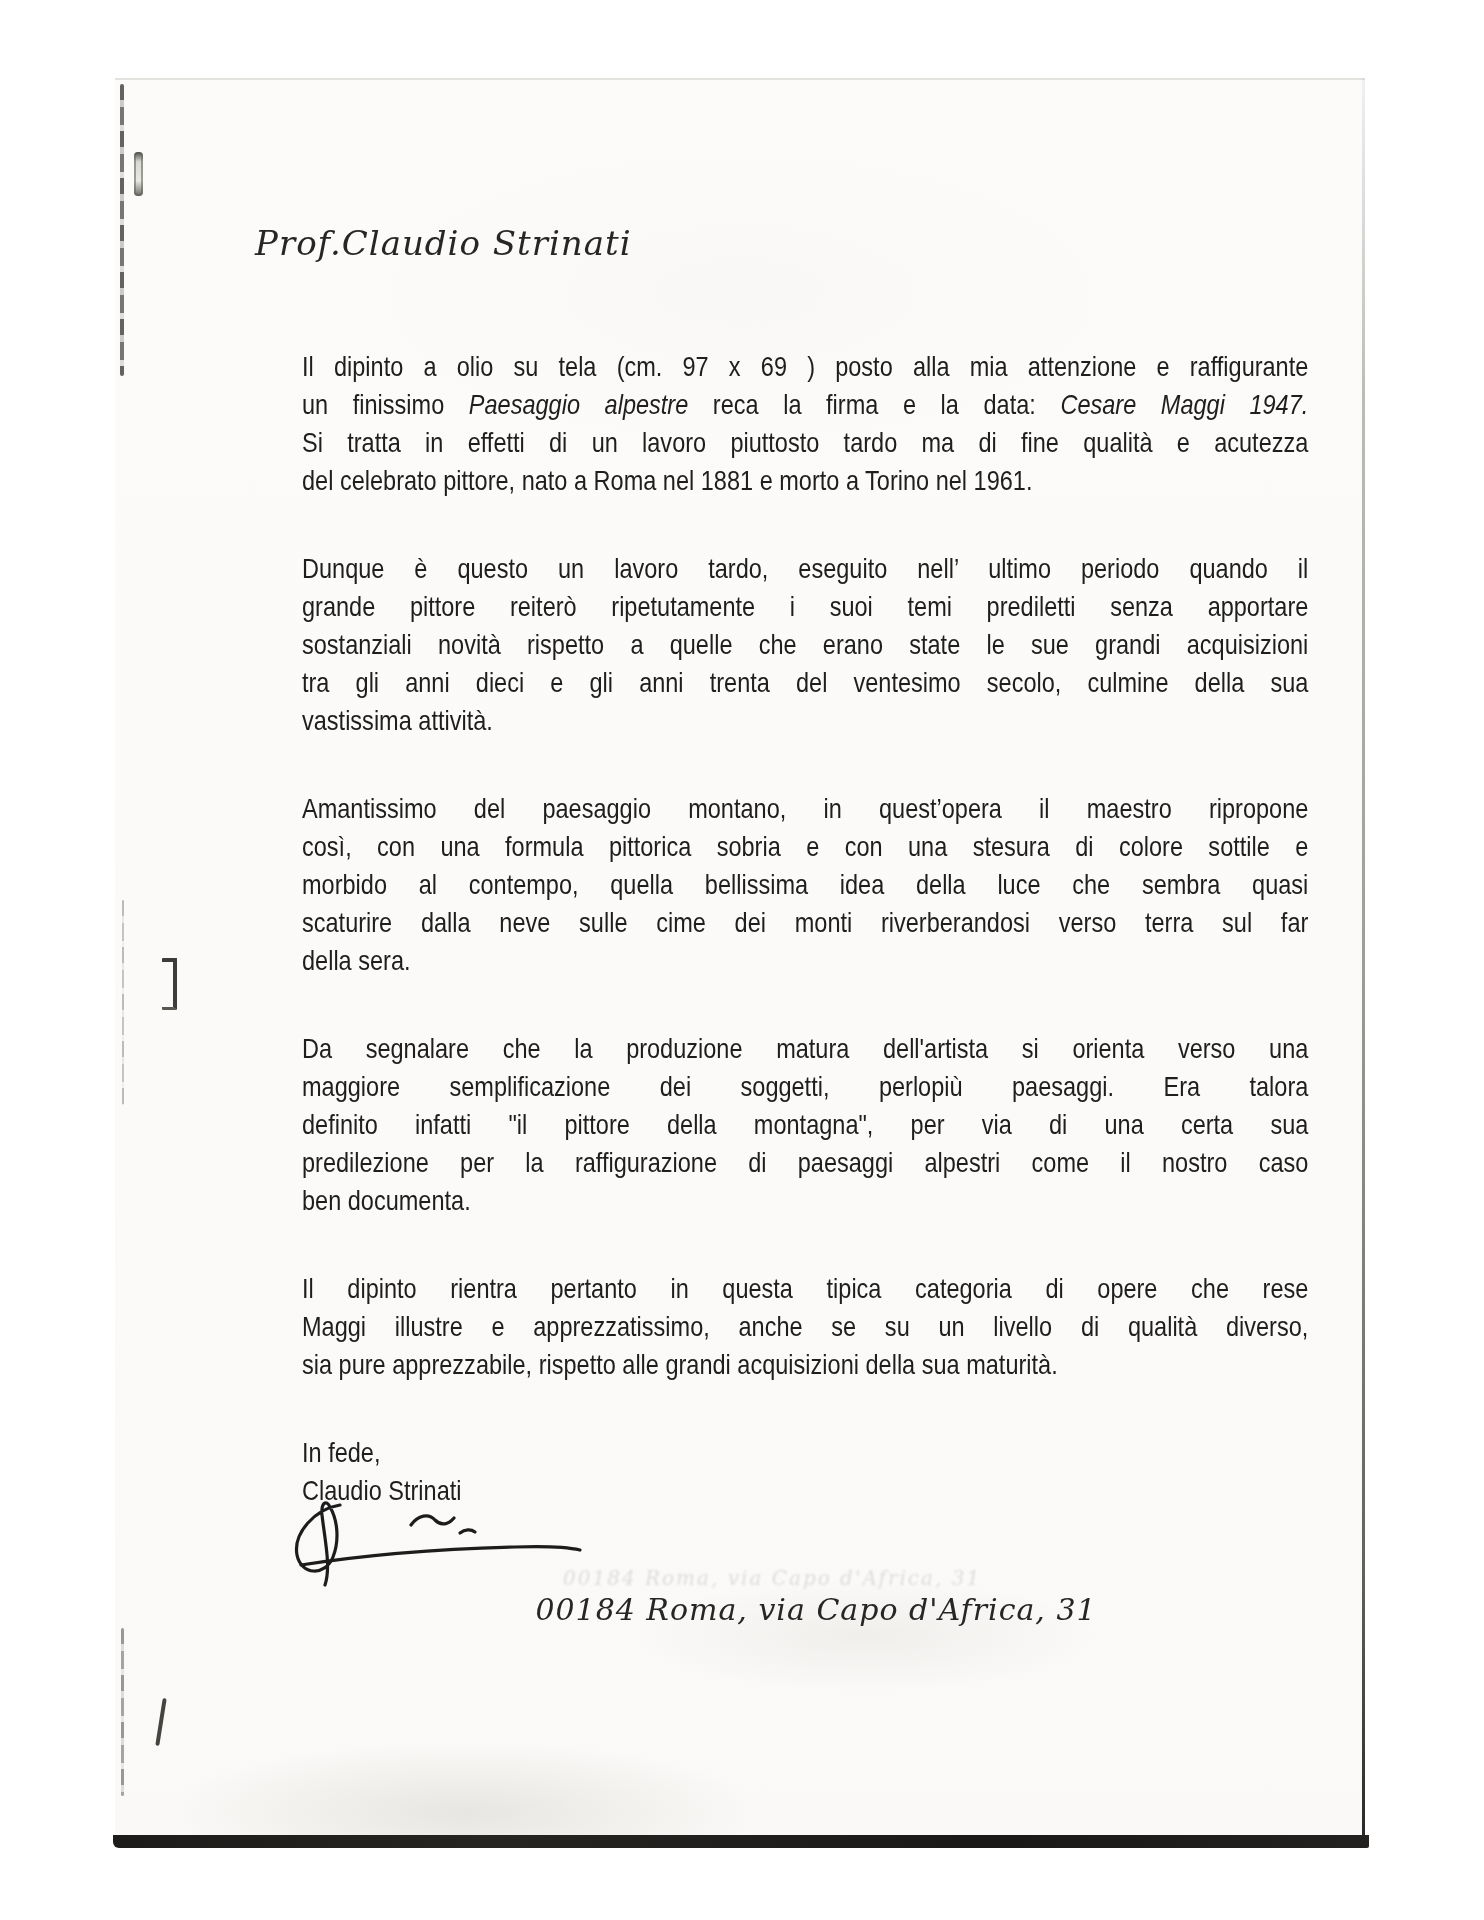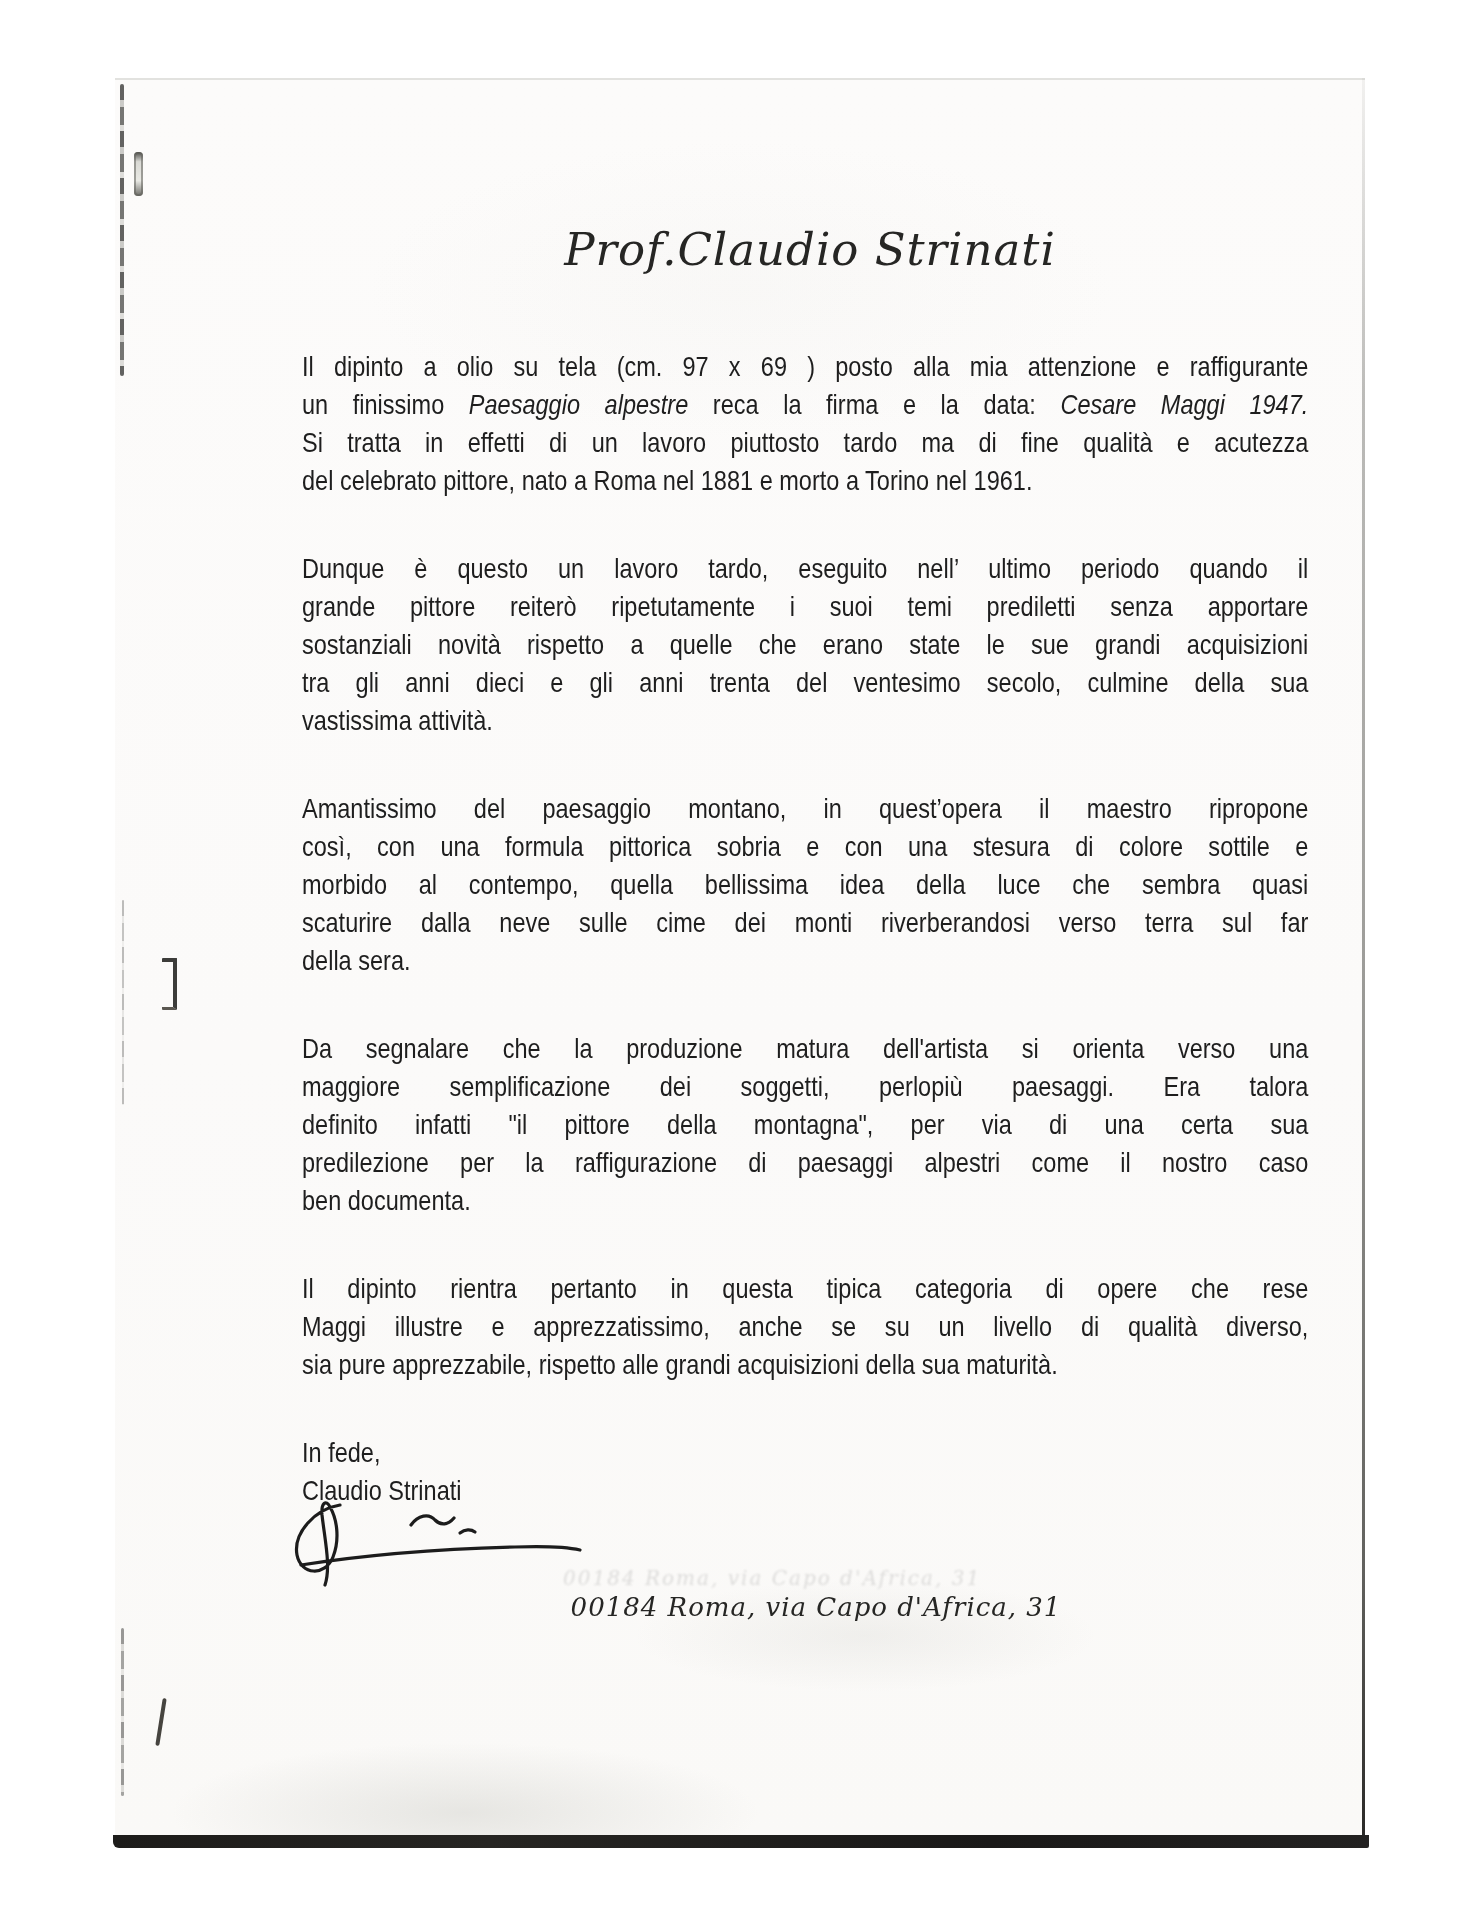--- a/index.html
+++ b/index.html
@@ -76,27 +76,27 @@
   }
 
   
   .script {
     font-family: "DejaVu Serif", serif;
     font-style: italic;
     color: #262624;
   }
   .letterhead {
     position: absolute; left: 0; right: 0; top: 145px;
-    text-align: center; padding-left: 140px;
-    font-size: 45px; letter-spacing: 1px;
+    padding-left: 140px;
+    font-size: 34px; letter-spacing: 1px;
   }
   .footer-address {
     position: absolute; left: 0; right: 0; top: 1514px;
     text-align: center; padding-left: 152px;
-    font-size: 26px; letter-spacing: 1px;
+    font-size: 30px; letter-spacing: 1px;
   }
   .ghost {
     position: absolute; left: 448px; top: 1488px; width: 420px;
     font-size: 20px; letter-spacing: 2px;
     opacity: 0.16; filter: blur(1.3px);
     color: #444;
     white-space: nowrap; overflow: hidden;
   }
 
   

